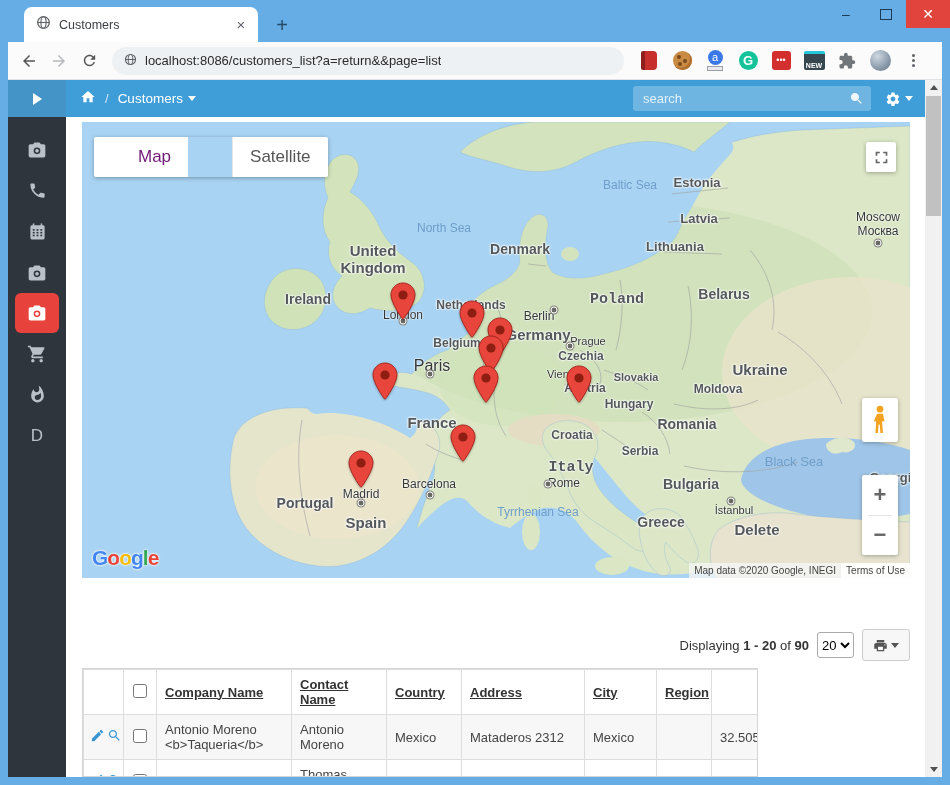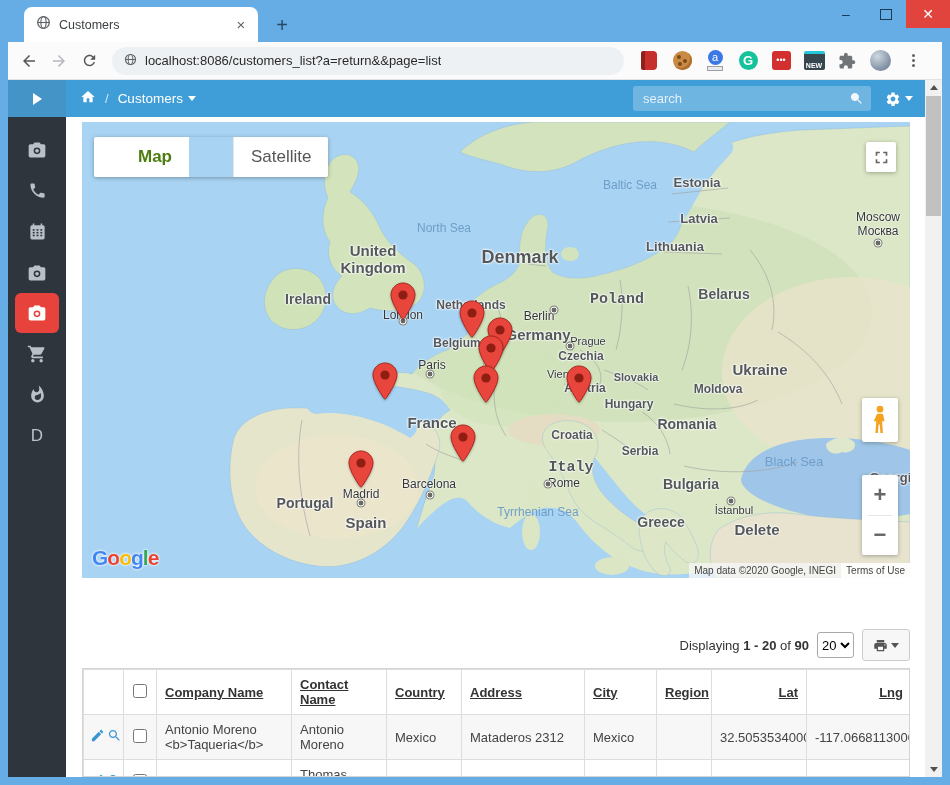--- a/index.html
+++ b/index.html
@@ -58,21 +58,21 @@
   .map{position:absolute;left:16px;top:5px;width:828px;height:456px;background:#a8d3f2;overflow:hidden;}
   .map svg.base{position:absolute;left:0;top:0;}
   .map-label{position:absolute;transform:translate(-50%,-50%);white-space:pre-line;text-align:center;z-index:3;pointer-events:none;line-height:1.15;}
   .map-label.country{font-weight:bold;color:#54585b;text-shadow:0 0 2px #fff,0 0 2px #fff,0 0 3px #fff;}
   .map-label.sea{color:#6f9ecb;text-shadow:none;font-weight:normal;}
   .map-label.city{color:#343638;text-shadow:0 0 2px #fff,0 0 2px #fff;font-weight:normal;}
   .city-dot{position:absolute;width:5px;height:5px;border-radius:50%;background:#6b6b66;border:1.5px solid #fff;box-shadow:0 0 0 1px #8d8d88;transform:translate(-50%,-50%);z-index:4;}
   .pin{position:absolute;z-index:5;cursor:pointer;filter:drop-shadow(0 1px 1px rgba(0,0,0,.3));}
   .map-type{position:absolute;left:12px;top:15px;z-index:6;display:flex;box-shadow:0 1px 4px rgba(0,0,0,.3);border-radius:2px;overflow:hidden;}
   .map-type .mt{background:#fff;height:40px;padding:0 17px;display:flex;align-items:center;font-size:17px;cursor:pointer;}
-  .map-type .mt.sel{font-weight:bold;color:#4d7c0f;padding-left:44px;}
+  .map-type .mt.sel{font-weight:normal;color:#701a75;padding-left:44px;}
   .map-type .mt.unsel{color:#565656;border-left:1px solid #e6e6e6;margin-left:44px;}
   .fullscreen-btn{position:absolute;right:14px;top:20px;width:30px;height:30px;background:#fff;border-radius:2px;box-shadow:0 1px 4px rgba(0,0,0,.3);display:flex;align-items:center;justify-content:center;cursor:pointer;z-index:6;}
   .pegman-btn{position:absolute;left:780px;top:276px;width:36px;height:44px;background:#fff;border-radius:2px;box-shadow:0 1px 4px rgba(0,0,0,.3);display:flex;align-items:center;justify-content:center;cursor:pointer;z-index:6;}
   .zoom-panel{position:absolute;left:780px;top:353px;width:36px;height:80px;background:#fff;border-radius:2px;box-shadow:0 1px 4px rgba(0,0,0,.3);z-index:6;display:flex;flex-direction:column;}
   .zoom-btn{flex:1;display:flex;align-items:center;justify-content:center;font-size:22px;color:#666;cursor:pointer;font-weight:bold;}
   .zoom-divider{height:1px;background:#e6e6e6;margin:0 6px;}
   .g-logo{position:absolute;left:10px;bottom:8px;font-size:21px;font-weight:bold;letter-spacing:-1px;z-index:6;text-shadow:0 0 2px #fff,0 0 3px #fff;cursor:pointer;}
   .map-attr{position:absolute;right:0;bottom:0;z-index:6;display:flex;font-size:10px;color:#444;}
   .map-attr .a1{background:rgba(245,245,245,.8);padding:2px 5px;}
   .map-attr .a2{background:rgba(255,255,255,.9);padding:2px 5px;cursor:pointer;}
@@ -81,21 +81,21 @@
   .btn{height:28px;padding:0 12px;font-size:13px;border-radius:3px;display:flex;align-items:center;cursor:pointer;box-sizing:border-box;}
   .btn-primary{background:#3da0e3;border:1px solid #2f8fd0;color:#fff;}
   .btn-default{background:#fff;border:1px solid #ccc;color:#999;}
   
   .pager-row{position:absolute;right:15px;top:513px;height:30px;display:flex;align-items:center;gap:8px;font-size:13px;color:#333;}
   .pager-row b{font-weight:bold;}
   .page-size{height:26px;font-size:13px;border:1px solid #aaa;border-radius:3px;background:#fff;font-family:"Liberation Sans",sans-serif;}
   .print-btn{height:30px;width:46px;border:1px solid #ccc;border-radius:3px;background:#f7f7f7;display:flex;align-items:center;justify-content:center;gap:3px;cursor:pointer;}
   .caret-dark{width:0;height:0;border-left:4px solid transparent;border-right:4px solid transparent;border-top:5px solid #555;}
   
-  .grid-wrap{position:absolute;left:16px;top:551px;width:828px;bottom:0;overflow:hidden;border:1px solid #d5d5d5;box-sizing:border-box;}
+  .grid-wrap{position:absolute;left:16px;top:551px;width:676px;bottom:0;overflow:hidden;border:1px solid #d5d5d5;box-sizing:border-box;}
   table.grid{border-collapse:collapse;table-layout:fixed;width:828px;font-size:13px;color:#444;}
   .grid th,.grid td{border:1px solid #ddd;padding:7px 8px;text-align:left;vertical-align:middle;box-sizing:border-box;overflow:hidden;}
   .grid th{background:#fff;height:34px;}
   .grid th a{color:#333;font-weight:bold;text-decoration:underline;cursor:pointer;}
   .grid td.num,.grid th.num{text-align:right;}
   .grid tbody tr:nth-child(odd){background:#f7f7f7;}
   .grid td.act{white-space:nowrap;padding:7px 5px;}
   .grid td.act .ico{display:inline-block;margin:0 1px;cursor:pointer;vertical-align:middle;}
   .grid input[type=checkbox]{width:14px;height:14px;margin:0;cursor:pointer;}
   
@@ -356,21 +356,21 @@
       </svg>
 
       <div style="position:absolute;left:0;top:0;width:828px;height:456px;">
           <div class="map-label sea" style="left: 362px; top: 107px; font-size: 12px;">North Sea</div>
           <div class="map-label sea" style="left: 548px; top: 64px; font-size: 12px;">Baltic Sea</div>
           <div class="map-label sea" style="left: 712px; top: 340px; font-size: 13px;">Black Sea</div>
           <div class="map-label sea" style="left: 456px; top: 391px; font-size: 12px;">Tyrrhenian Sea</div>
           <div class="map-label country" style="left: 291px; top: 137px; font-size: 15px;">United
 Kingdom</div>
           <div class="map-label country" style="left: 226px; top: 177px; font-size: 14px;">Ireland</div>
-          <div class="map-label country" style="left: 438px; top: 127px; font-size: 18px; margin-top: 8px;">Denmark</div>
+          <div class="map-label country" style="left: 438px; top: 127px; font-size: 14px;">Denmark</div>
           <div class="map-label country" style="left: 615px; top: 61px; font-size: 13px;">Estonia</div>
           <div class="map-label country" style="left: 617px; top: 97px; font-size: 13px;">Latvia</div>
           <div class="map-label country" style="left: 593px; top: 125px; font-size: 13px;">Lithuania</div>
           <div class="map-label country" style="left: 535px; top: 178px; font-size: 15px; font-family: Liberation Mono, monospace;">Poland</div>
           <div class="map-label country" style="left: 642px; top: 172px; font-size: 14px;">Belarus</div>
           <div class="map-label country" style="left: 678px; top: 248px; font-size: 15px;">Ukraine</div>
           <div class="map-label country" style="left: 636px; top: 268px; font-size: 12px;">Moldova</div>
           <div class="map-label country" style="left: 456px; top: 213px; font-size: 15px;">Germany</div>
           <div class="map-label country" style="left: 389px; top: 184px; font-size: 12px;">Netherlands</div>
           <div class="map-label country" style="left: 375px; top: 222px; font-size: 12px;">Belgium</div>
@@ -386,21 +386,21 @@
           <div class="map-label country" style="left: 609px; top: 362px; font-size: 14px;">Bulgaria</div>
           <div class="map-label country" style="left: 223px; top: 381px; font-size: 14px;">Portugal</div>
           <div class="map-label country" style="left: 284px; top: 401px; font-size: 15px;">Spain</div>
           <div class="map-label country" style="left: 579px; top: 400px; font-size: 14px;">Greece</div>
           <div class="map-label country" style="left: 675px; top: 408px; font-size: 15px;">Delete</div>
           <div class="map-label country" style="left: 812px; top: 356px; font-size: 13px;">Georgia</div>
           <div class="map-label city" style="left: 796px; top: 103px; font-size: 12px;">Moscow
 Москва</div>
           <div class="map-label city" style="left: 321px; top: 194px; font-size: 12px;">London</div>
           <div class="map-label city" style="left: 457px; top: 195px; font-size: 12px;">Berlin</div>
-          <div class="map-label city" style="left: 350px; top: 244px; font-size: 12px;">Paris</div>
+          <div class="map-label city" style="left: 350px; top: 244px; font-size: 16px;">Paris</div>
           <div class="map-label city" style="left: 506px; top: 219px; font-size: 11px;">Prague</div>
           <div class="map-label city" style="left: 482px; top: 252px; font-size: 11px;">Vienna</div>
           <div class="map-label city" style="left: 482px; top: 362px; font-size: 12px;">Rome</div>
           <div class="map-label city" style="left: 347px; top: 363px; font-size: 12px;">Barcelona</div>
           <div class="map-label city" style="left: 279px; top: 373px; font-size: 12px;">Madrid</div>
           <div class="map-label city" style="left: 652px; top: 388px; font-size: 11px;">İstanbul</div>
           <span class="city-dot" style="left: 796px; top: 121px;"></span>
           <span class="city-dot" style="left: 321px; top: 199px;"></span>
           <span class="city-dot" style="left: 472px; top: 188px;"></span>
           <span class="city-dot" style="left: 348px; top: 252px;"></span>

